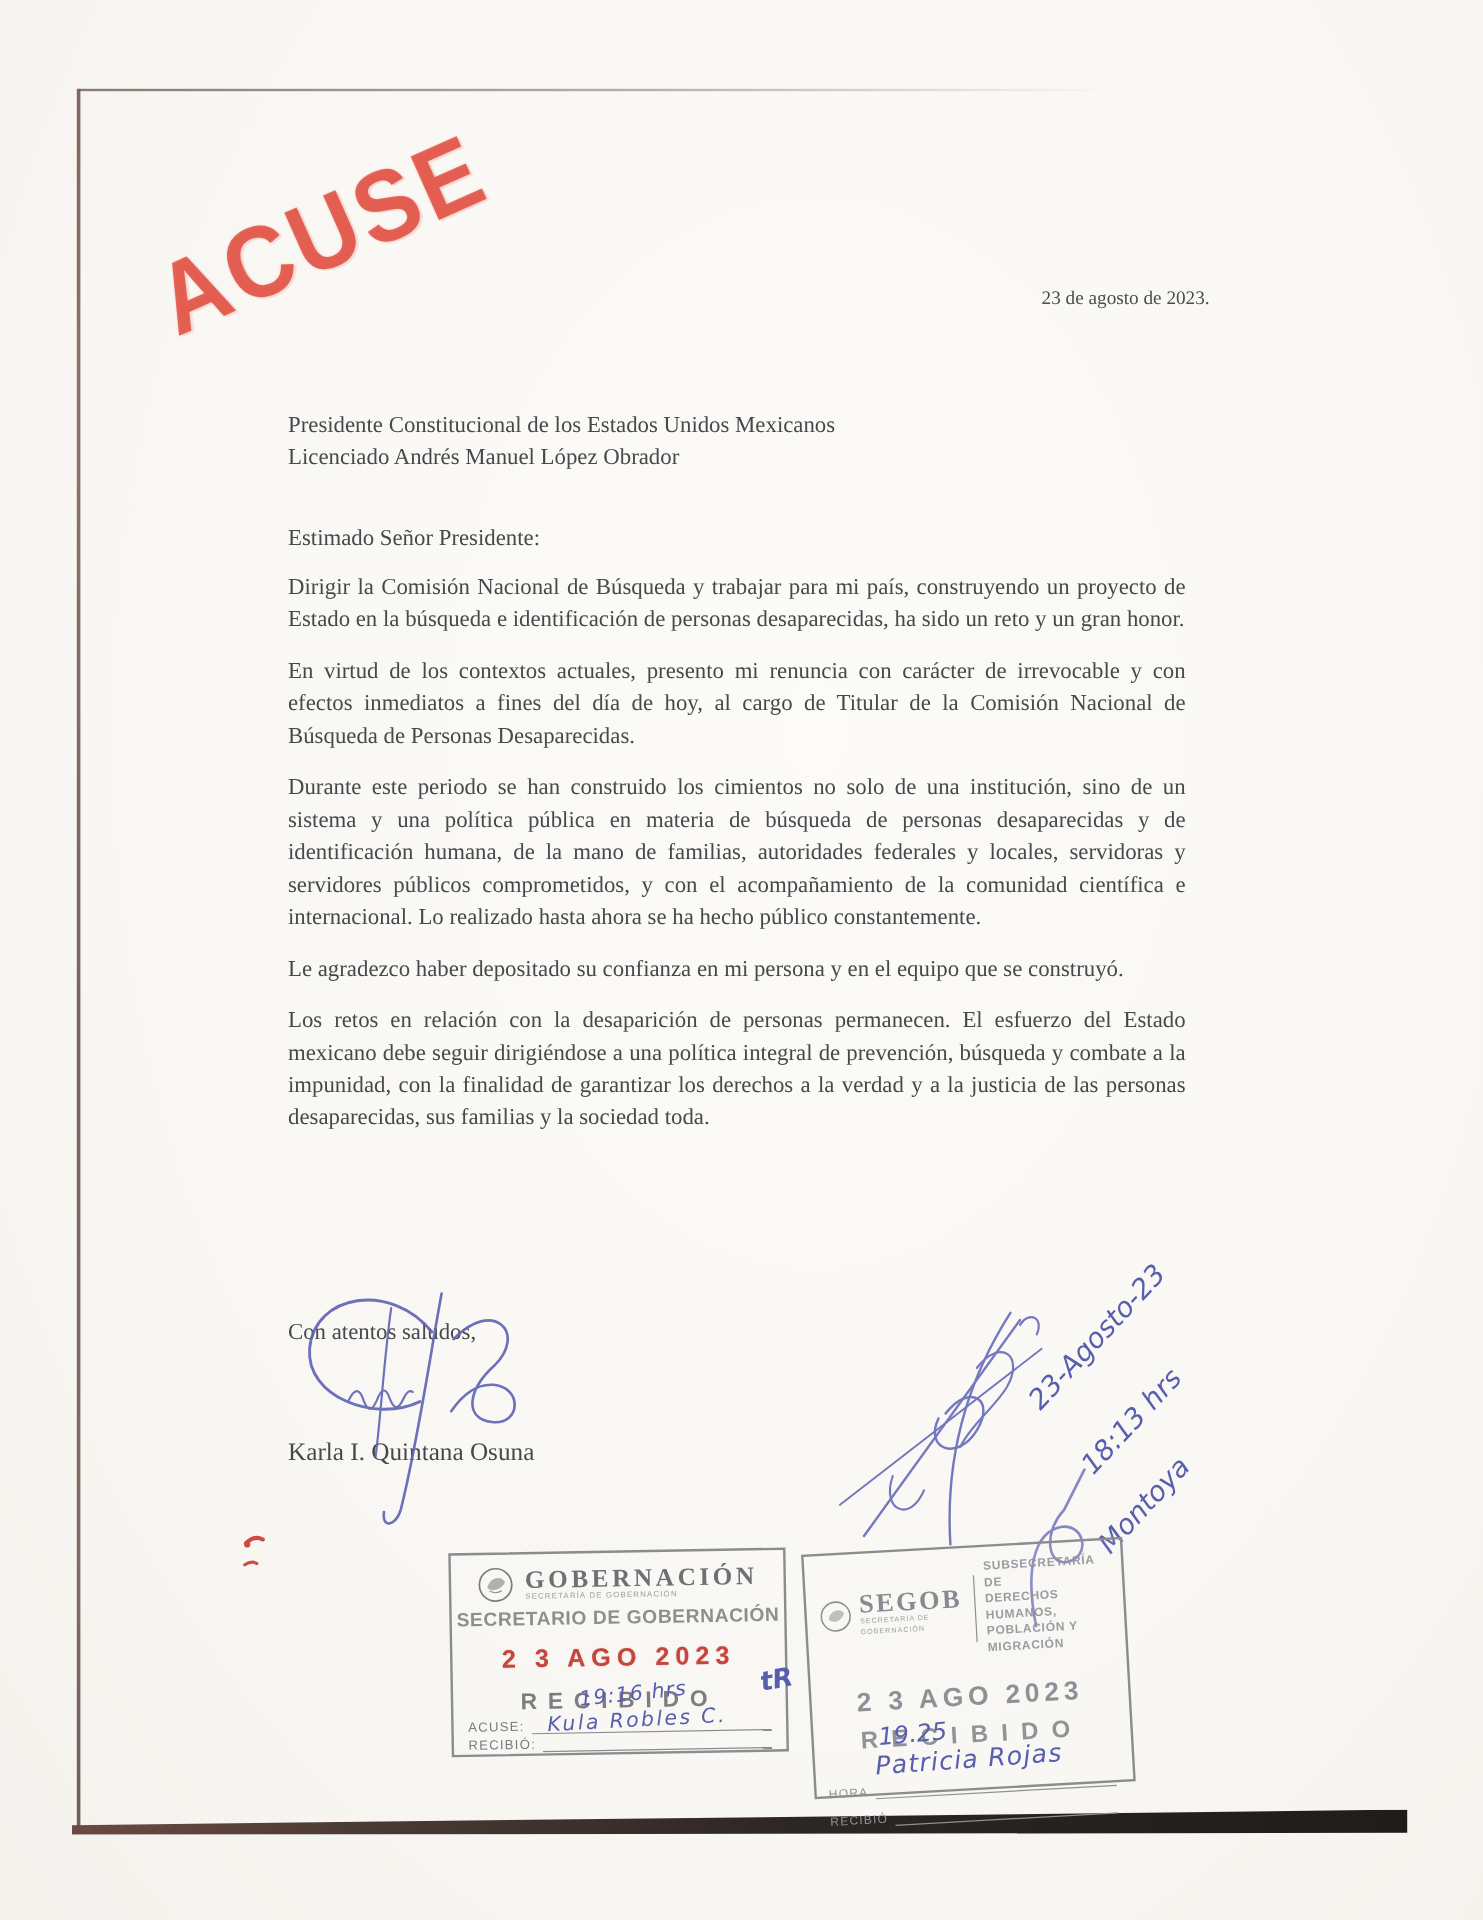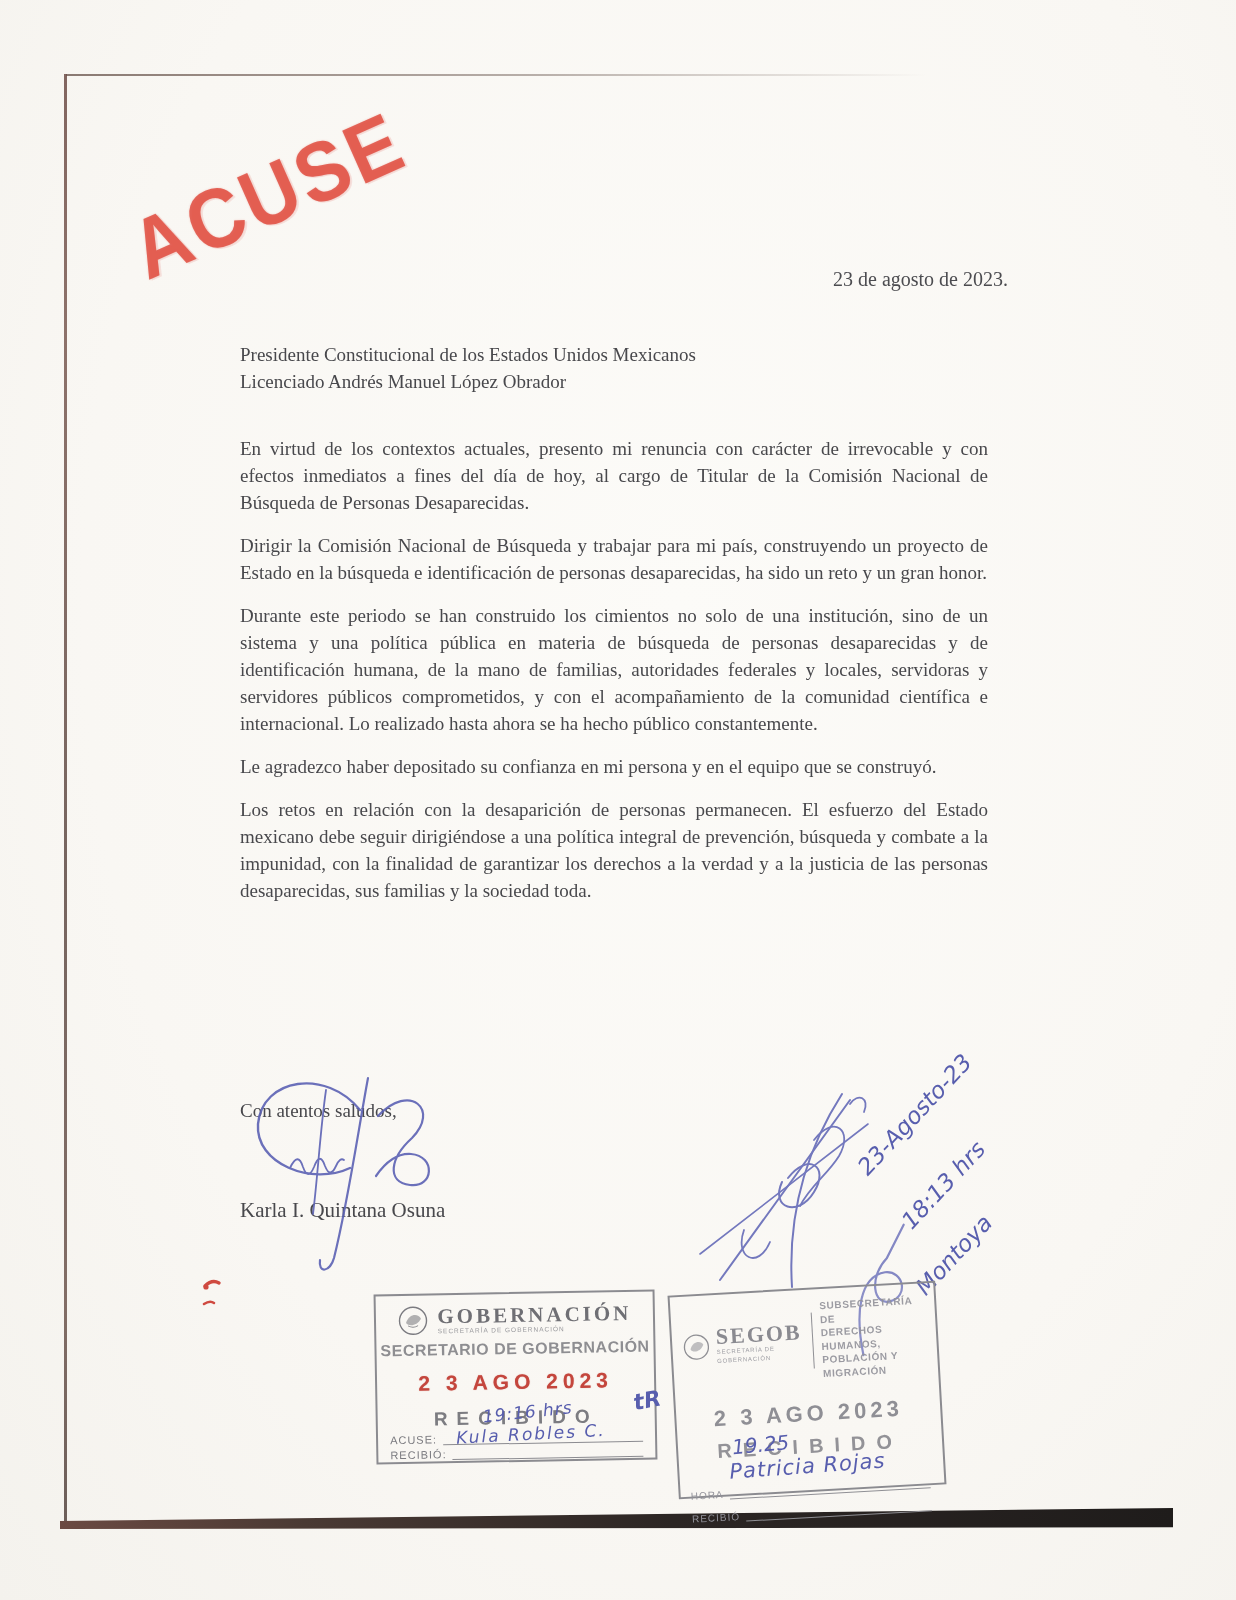--- a/index.html
+++ b/index.html
@@ -15,21 +15,21 @@
     background:linear-gradient(90deg,rgba(110,90,82,.8) 0%,rgba(130,115,108,.55) 55%,rgba(140,125,118,0) 100%);}
   .edge-bottom{position:absolute;left:60px;top:1508px;width:1113px;height:21px;
     clip-path:polygon(0 62%,100% 0,100% 92%,0 100%);
     background:linear-gradient(90deg,#6b4a42 0%,#4a3a34 22%,#2c2624 55%,#1f1c1b 100%);}
   
   .acuse{position:absolute;left:136px;top:206px;
     font-family:"Liberation Sans", sans-serif;font-weight:bold;font-size:84px;letter-spacing:4px;
     color:rgba(224,76,62,.83);transform:rotate(-24deg) scaleX(.92);transform-origin:left center;
     text-shadow:0 0 2px rgba(224,76,62,.30), 2px 2px 0 rgba(224,76,62,.12);}
   
-  .dateline{position:absolute;top:240px;right:228px;font-size:20px;color:#4c4c50;margin-top:28px;}
+  .dateline{position:absolute;top:240px;right:228px;font-size:16px;color:#4c4c50;}
   .body-block{position:absolute;left:240px;top:341px;width:748px;font-size:19px;line-height:27px;color:#48484c;}
   .body-block p{margin:0 0 16px 0;text-align:justify;}
   .recipient{margin:0 0 40px 0;}
   .salutation{margin:0 0 14px 0;}
   .closing{position:absolute;left:240px;top:1100px;font-size:19px;color:#48484c;}
   .signer{position:absolute;left:240px;top:1198px;font-size:21px;color:#48484c;}
   
   .hand{font-family:"DejaVu Sans", sans-serif;font-style:italic;color:#585eae;}
   .note-line{position:absolute;font-size:23px;transform-origin:left center;white-space:nowrap;}
   .note-1{left:862px;top:1158px;transform:rotate(-47deg);}
@@ -80,22 +80,23 @@
 
   <div class="acuse">ACUSE</div>
 
   <div class="dateline">23 de agosto de 2023.</div>
 
   <div class="body-block">
     <div class="recipient">
       <div>Presidente Constitucional de los Estados Unidos Mexicanos</div>
       <div>Licenciado Andrés Manuel López Obrador</div>
     </div>
+    <div class="salutation">Estimado Señor Presidente:</div>
+    <p>Dirigir la Comisión Nacional de Búsqueda y trabajar para mi país, construyendo un proyecto de Estado en la búsqueda e identificación de personas desaparecidas, ha sido un reto y un gran honor.</p>
     <p>En virtud de los contextos actuales, presento mi renuncia con carácter de irrevocable y con efectos inmediatos a fines del día de hoy, al cargo de Titular de la Comisión Nacional de Búsqueda de Personas Desaparecidas.</p>
-    <p>Dirigir la Comisión Nacional de Búsqueda y trabajar para mi país, construyendo un proyecto de Estado en la búsqueda e identificación de personas desaparecidas, ha sido un reto y un gran honor.</p>
     <p>Durante este periodo se han construido los cimientos no solo de una institución, sino de un sistema y una política pública en materia de búsqueda de personas desaparecidas y de identificación humana, de la mano de familias, autoridades federales y locales, servidoras y servidores públicos comprometidos, y con el acompañamiento de la comunidad científica e internacional. Lo realizado hasta ahora se ha hecho público constantemente.</p>
     <p>Le agradezco haber depositado su confianza en mi persona y en el equipo que se construyó.</p>
     <p>Los retos en relación con la desaparición de personas permanecen. El esfuerzo del Estado mexicano debe seguir dirigiéndose a una política integral de prevención, búsqueda y combate a la impunidad, con la finalidad de garantizar los derechos a la verdad y a la justicia de las personas desaparecidas, sus familias y la sociedad toda.</p>
   </div>
 
   <div class="closing">Con atentos saludos,</div>
   <div class="signer">Karla I. Quintana Osuna</div>
 
   <svg style="position:absolute;left:228px;top:1062px;" width="230" height="215" viewBox="0 0 230 215">
     <g fill="none" stroke="#5c62b4" stroke-linecap="round" opacity="0.9">

